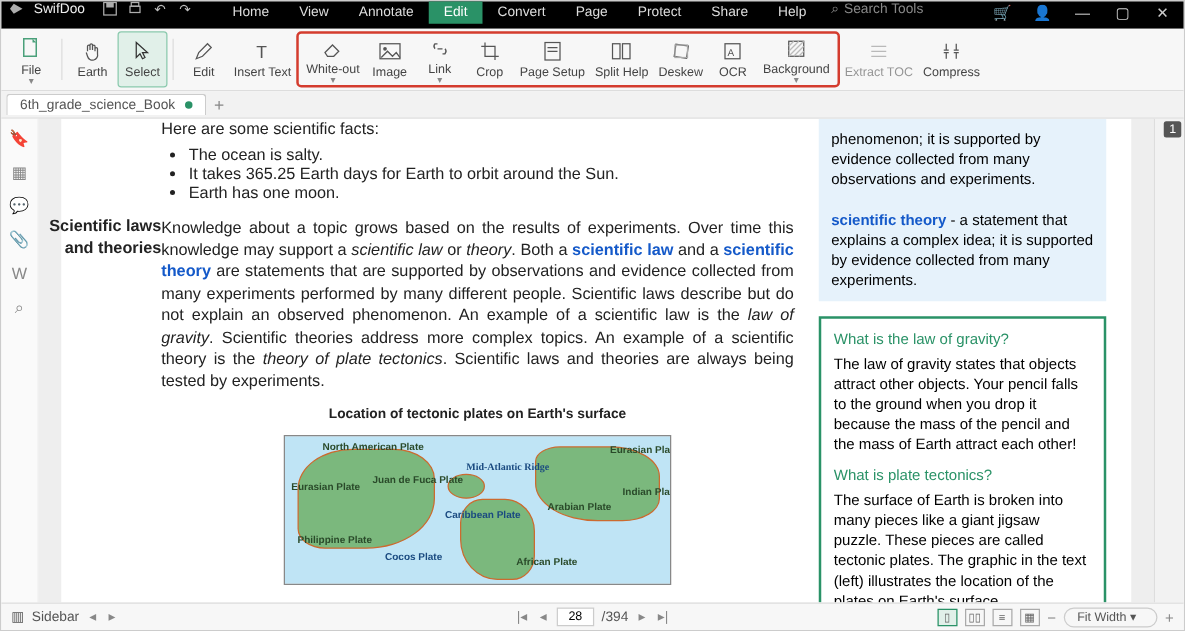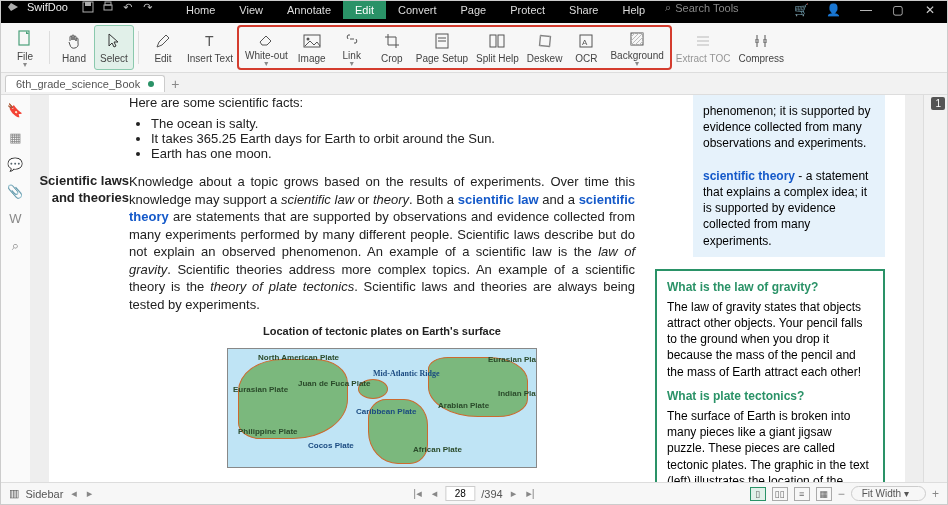--- a/index.html
+++ b/index.html
@@ -49,24 +49,24 @@
 .para .link{ color:#1459c9; font-weight:bold;}
 .para .ital{ font-style:italic;}
 .map { margin-top:12px; }
 .map-title{ text-align:center; font-weight:bold; font-size:11px; font-family:Arial,sans-serif; margin-bottom:2px;}
 .map-img{ width: 310px; height:120px; border:1px solid #888; margin:11px auto; position:relative; background: linear-gradient(#bfe4f5,#bfe4f5); overflow:hidden;}
 .land{position:absolute; background:#7bb87d; border:1px solid #cc6a2f;}
 .maplabel{position:absolute; font-size:8px; font-weight:bold; color:#2a4a2a; white-space:nowrap;}
 .maplabel.blue{color:#1a4a80;}
 
 .rightcol { width:230px; display:flex; flex-direction:column; gap:12px;}
-.box1 { background:#e6f2fb; padding:8px 10px; font-size:12px; line-height:1.35; font-family:Arial,sans-serif;margin-left:38px;}
+.box1 { background:#e6f2fb; padding:8px 10px; font-size:12px; line-height:1.35; font-family:Arial,sans-serif;}
 .box1 .link{ color:#1459c9; font-weight:bold;}
 .box2 { border:2px solid #2a9267; padding:8px 10px; font-size:12px; line-height:1.35; font-family:Arial,sans-serif;}
-.box2 .q{ color:#2a9267; font-weight:bold; margin-bottom:4px;}
+.box2 .q{ color:#2a9267; font-weight:normal; margin-bottom:4px;}
 .box2 p{ margin-bottom:8px;}
 
 .statusbar{ position:absolute; bottom:0; left:0; right:0; height:22px; background:#f7f7f7; border-top:1px solid #ddd; display:flex; align-items:center; font-size:11px; color:#555; padding:0 8px;}
 .statusbar .sb-left{ display:flex; align-items:center; gap:6px;}
 .statusbar .sb-center{ position:absolute; left:50%; transform:translateX(-50%); display:flex; align-items:center; gap:6px;}
 .statusbar .sb-right{ margin-left:auto; display:flex; align-items:center; gap:6px;}
 .navbtn{ cursor:pointer; color:#888; padding:0 2px;}
 .pginput{ width:30px; border:1px solid #ccc; font-size:10px; text-align:center; padding:1px;}
 .viewbtn{ width:16px;height:14px; border:1px solid #aaa; cursor:pointer; display:flex; align-items:center; justify-content:center; font-size:9px; color:#666;}
 .viewbtn.active{background:#e1f0e9; border-color:#2a9267;}
@@ -135,21 +135,21 @@
     <div class="lbl">File</div>
       <div class="dd">▾</div>
   </div>
   <div class="rsep"></div>
   <div class="rbtn">
     <div class="icon">
         <svg width="18" height="18">
           <path d="M5 9 V5 a1 1 0 0 1 2 0 V8 M7 8 V4 a1 1 0 0 1 2 0 V8 M9 8 V5 a1 1 0 0 1 2 0 V9 M11 9 V7 a1 1 0 0 1 2 0 V11 a4 4 0 0 1 -8 2 L4 10" fill="none" stroke="#555"></path>
         </svg>
       </div>
-    <div class="lbl">Hand</div>
+    <div class="lbl">Earth</div>
   </div>
   <div class="rbtn active">
     <div class="icon">
         <svg width="16" height="18">
           <path d="M3 2 L3 14 L6 11 L8 15 L10 14 L8 10 L12 10 Z" fill="none" stroke="#333"></path>
         </svg>
       </div>
     <div class="lbl">Select</div>
   </div>
   <div class="rsep"></div>

